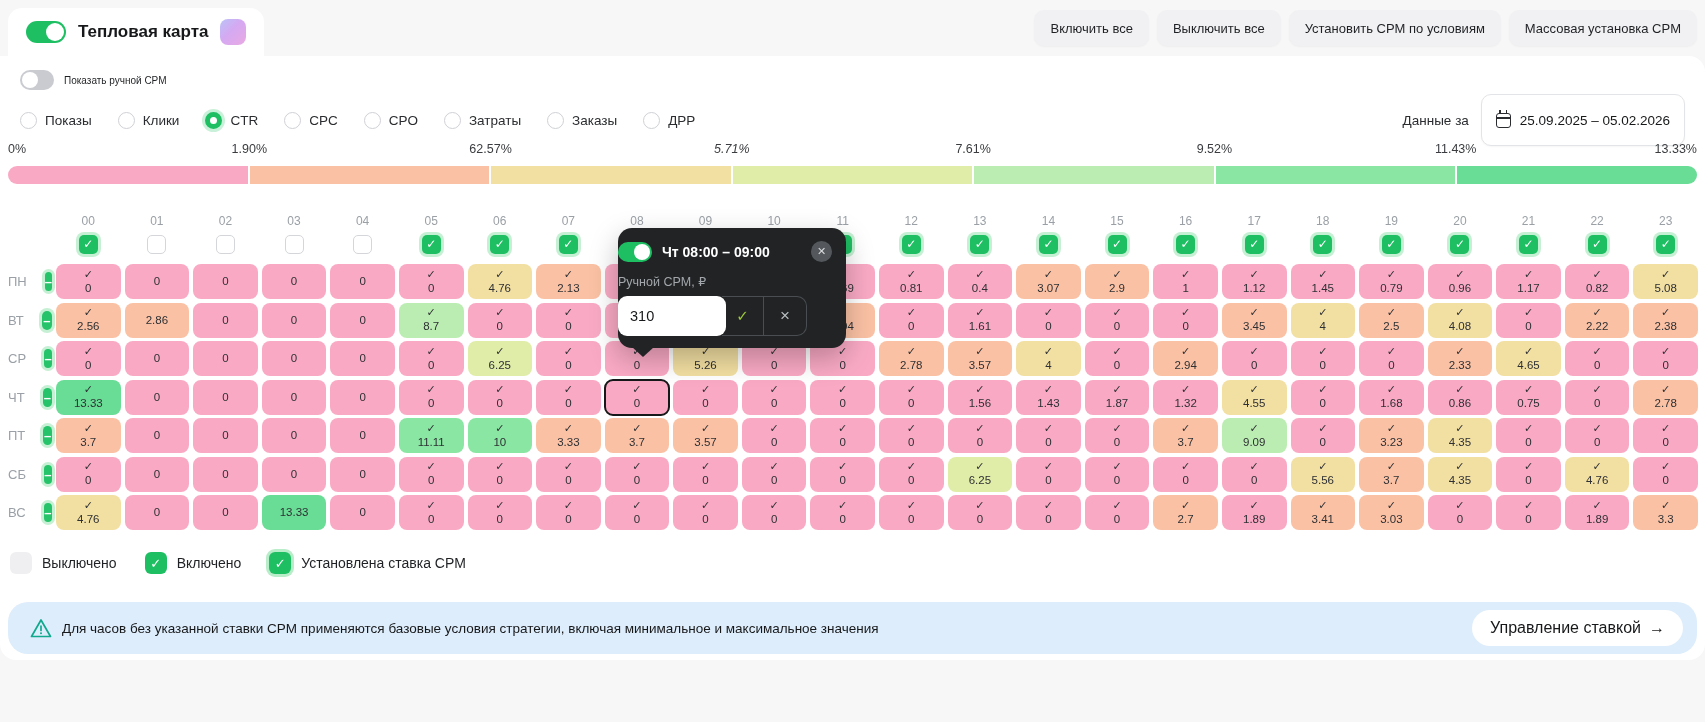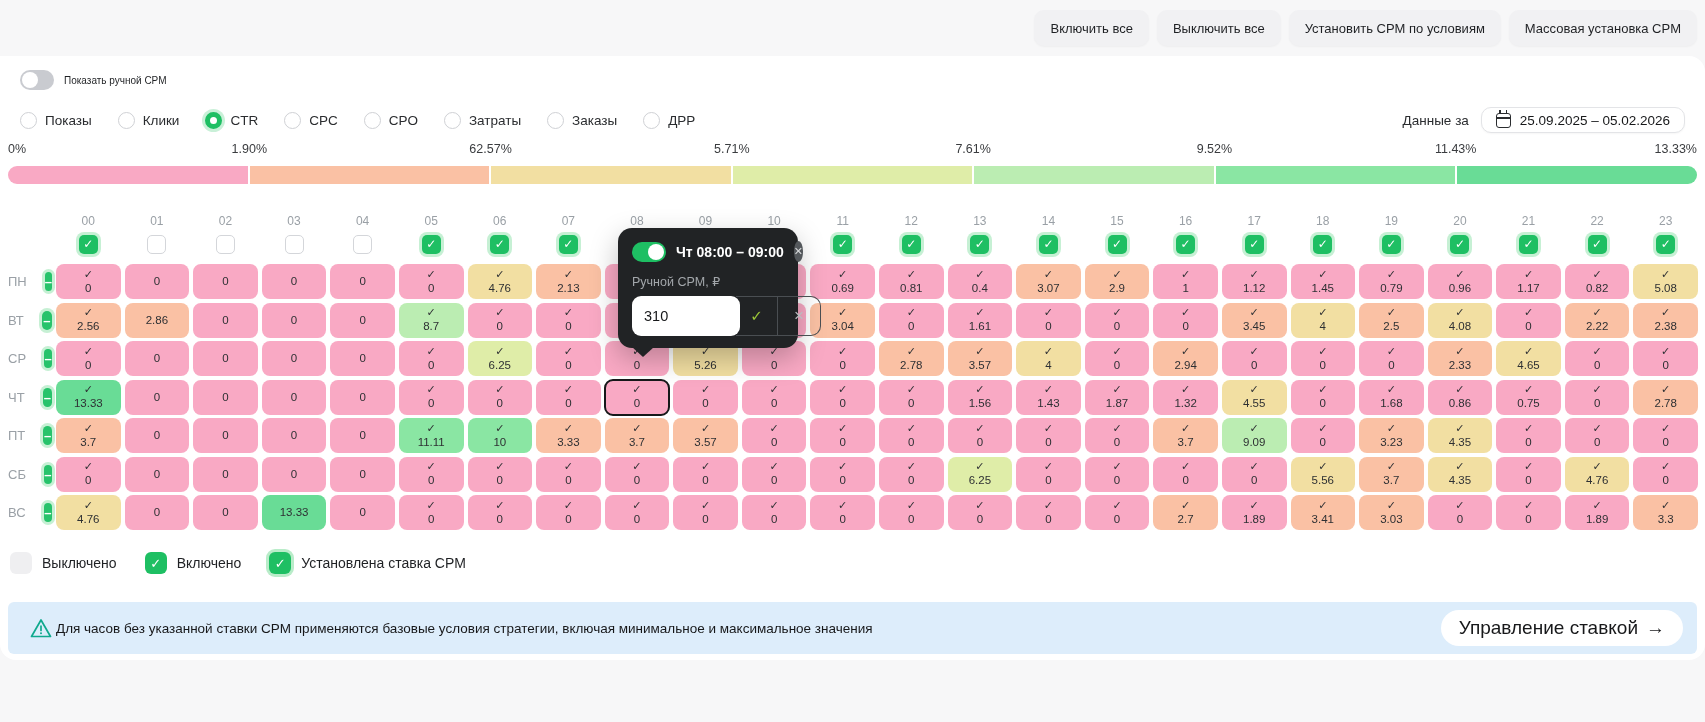--- a/index.html
+++ b/index.html
@@ -50,21 +50,21 @@
   .metric-row { position:absolute; left:20px; right:20px; top:44px; height:40px; display:flex; justify-content:space-between; align-items:center; }
   .radios { display:flex; gap:26px; align-items:center; }
   .radio-item { display:flex; gap:8px; align-items:center; cursor:pointer; }
   .radio-dot { width:17px; height:17px; border-radius:50%; background:#fff; border:1.5px solid #cfd1d5; flex:0 0 auto; }
   .radio-item.sel .radio-dot { border:5px solid #1ebf63; box-shadow:0 0 0 3px #c9f0d8; }
   .radio-label { font-size:13.5px; color:#2a2c2f; }
   .period { display:flex; align-items:center; gap:12px; }
   .period-label { font-size:13.5px; color:#2a2c2f; }
   .date-pill {
     display:flex; align-items:center; gap:9px; background:#fff; border:1px solid #e3e4e7;
-    border-radius:10px; height:26px; padding:0 14px; font-size:13.5px; color:#17181a; cursor:pointer;
+    border-radius:10px; height:52px; padding:0 14px; font-size:13.5px; color:#17181a; cursor:pointer;
     box-shadow:0 1px 2px rgba(0,0,0,0.04);
   }
   .cal-icon { width:15px; height:15px; border:1.6px solid #2a2c2f; border-radius:3px; position:relative; }
   .cal-icon:before, .cal-icon:after {
     content:""; position:absolute; top:-4px; width:1.6px; height:4px; background:#2a2c2f;
   }
   .cal-icon:before { left:2.5px; } .cal-icon:after { right:2.5px; }
   .cal-icon i { position:absolute; left:0; right:0; top:3.5px; height:1.6px; background:#2a2c2f; }
 
   
@@ -103,33 +103,33 @@
   .legend-item { display:flex; gap:10px; align-items:center; }
   .lg-box { width:22px; height:22px; border-radius:6px; display:flex; align-items:center; justify-content:center; font-size:13px; color:#fff; }
   .lg-off { background:#efeff1; }
   .lg-on { background:#1ebf63; }
   .lg-cpm { background:#1ebf63; box-shadow:0 0 0 3px #b9ecc9; }
   .legend-item span.txt { font-size:14px; color:#1f2124; }
 
   
   .banner {
     position:absolute; left:8px; right:8px; top:546px; height:52px; background:#ddedfb;
-    border-radius:6px; display:flex; align-items:center; gap:4px; padding:0 14px 0 22px;
+    border-radius:20px; display:flex; align-items:center; gap:10px; padding:0 14px 0 22px;
   }
   .warn-icon { flex:0 0 auto; }
   .banner-text { font-size:13.5px; color:#17181a; flex:1; }
   .banner-btn {
     border:none; background:#fff; border-radius:18px; height:36px; padding:0 18px;
-    font-family:inherit; font-size:19px; color:#17181a; cursor:pointer; display:flex; align-items:center; gap:8px;
+    font-family:inherit; font-size:16px; color:#17181a; cursor:pointer; display:flex; align-items:center; gap:8px;
   }
 
   
   .popup {
-    position:absolute; left:618px; top:228px; width:180px; background:#212325; border-radius:14px;
-    padding:13px 14px 12px 14px; z-index:10; color:#fff; box-shadow:0 10px 28px rgba(0,0,0,0.25);
+    position:absolute; left:618px; top:228px; width:228px; background:#212325; border-radius:14px;
+    padding:13px 14px 12px 0; z-index:10; color:#fff; box-shadow:0 10px 28px rgba(0,0,0,0.25);
   }
   .popup:after {
     content:""; position:absolute; left:14px; bottom:-9px; width:0; height:0;
     border-left:11px solid transparent; border-right:11px solid transparent; border-top:10px solid #212325;
   }
   .popup-head { display:flex; align-items:center; gap:10px; }
   .popup-title { font-size:14px; font-weight:bold; white-space:nowrap; }
   .popup-close {
     margin-left:auto; width:21px; height:21px; border-radius:50%; background:#54585c; color:#d9dbdd;
     display:flex; align-items:center; justify-content:center; font-size:11px; cursor:pointer;
@@ -147,20 +147,27 @@
   .popup-act.ok { color:#9dc838; border-right:1px solid #4a4e52; }
   .popup-act.cancel { color:#b9bcbf; font-size:17px; }
   .popup-hint { font-size:10.5px; color:#9fa3a7; margin-top:9px; line-height:1.45; width:196px; }
 </style>
 </head>
 <body>
 
 <div class="page">
 
   <div class="top-strip">
+    <div class="tab">
+      <div class="switch on">
+          <div class="knob"></div>
+        </div>
+      <div class="tab-title">Тепловая карта</div>
+      <div class="tab-emoji"></div>
+    </div>
     <div class="toolbar">
         <button>Включить все</button>
         <button>Выключить все</button>
         <button>Установить CPM по условиям</button>
         <button>Массовая установка CPM</button>
       </div>
   </div>
 
   <div class="card">
 
@@ -217,21 +224,21 @@
           <span>25.09.2025 – 05.02.2026</span>
         </div>
       </div>
     </div>
 
     <div class="scale">
       <div class="scale-labels">
           <span style="left: 0%;">0%</span>
           <span style="left: 14.2857%;">1.90%</span>
           <span style="left: 28.5714%;">62.57%</span>
-          <span style="left: 42.8571%;">5.71%</span>
+          <span style="left: 42.8571%; font-style: italic;">5.71%</span>
           <span style="left: 57.1429%;">7.61%</span>
           <span style="left: 71.4286%;">9.52%</span>
           <span style="left: 85.7143%;">11.43%</span>
           <span style="left: 100%;">13.33%</span>
         </div>
       <div class="scale-bar">
           <div style="background: rgb(249, 169, 196);"></div>
           <div style="background: rgb(250, 193, 164);"></div>
           <div style="background: rgb(242, 223, 162);"></div>
           <div style="background: rgb(223, 237, 168);"></div>

